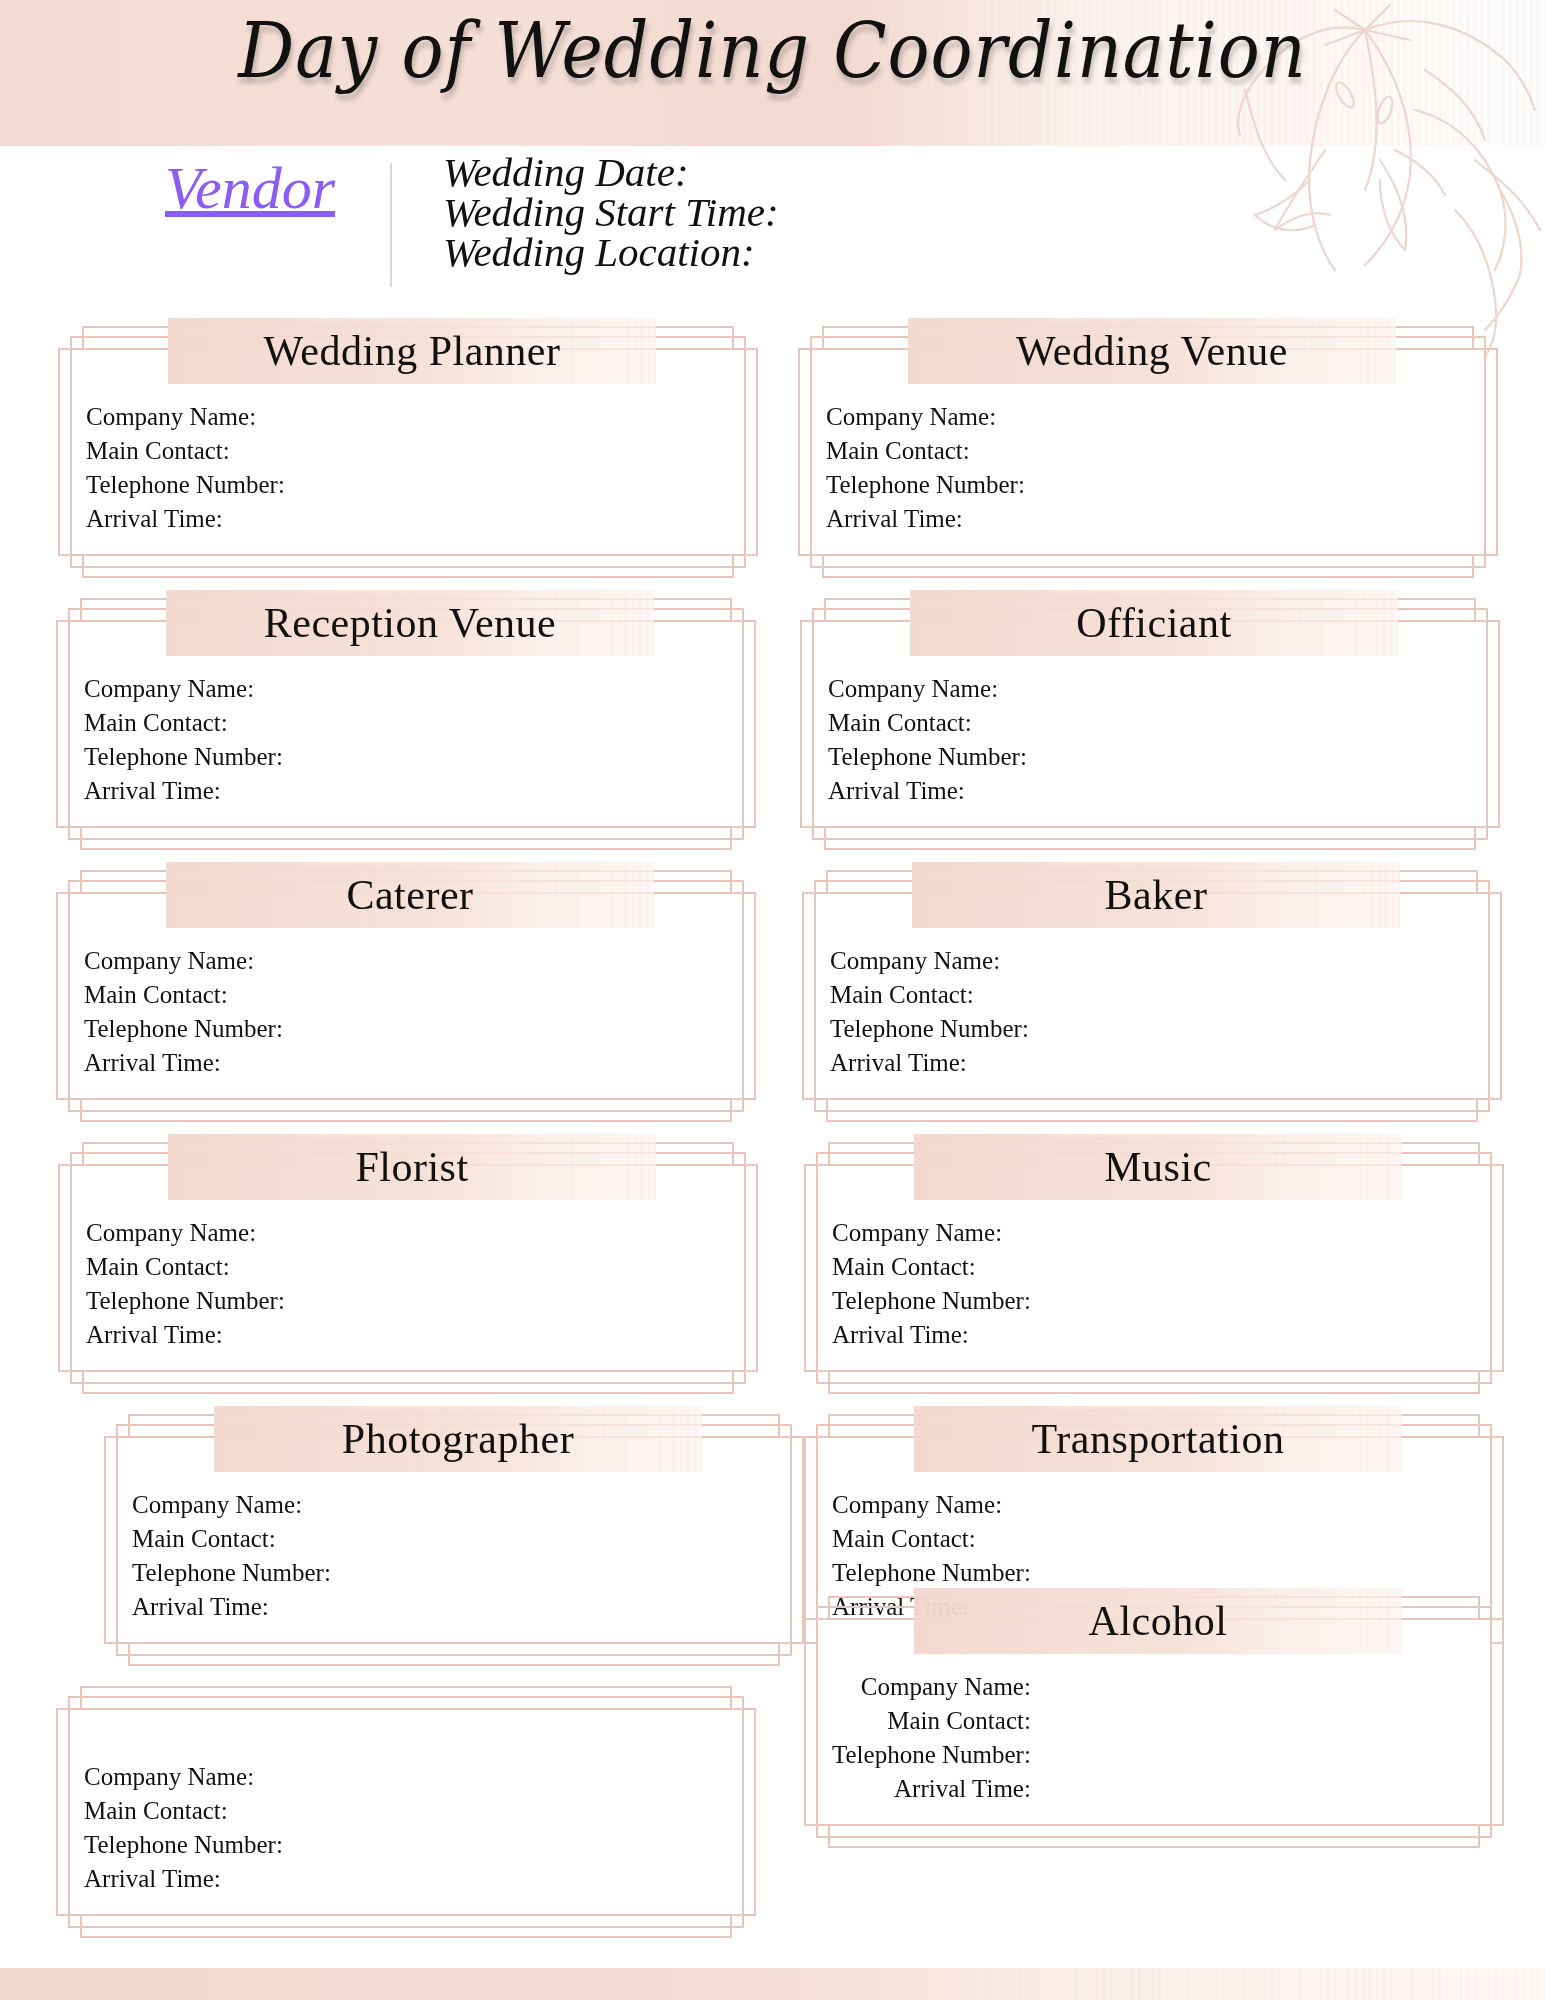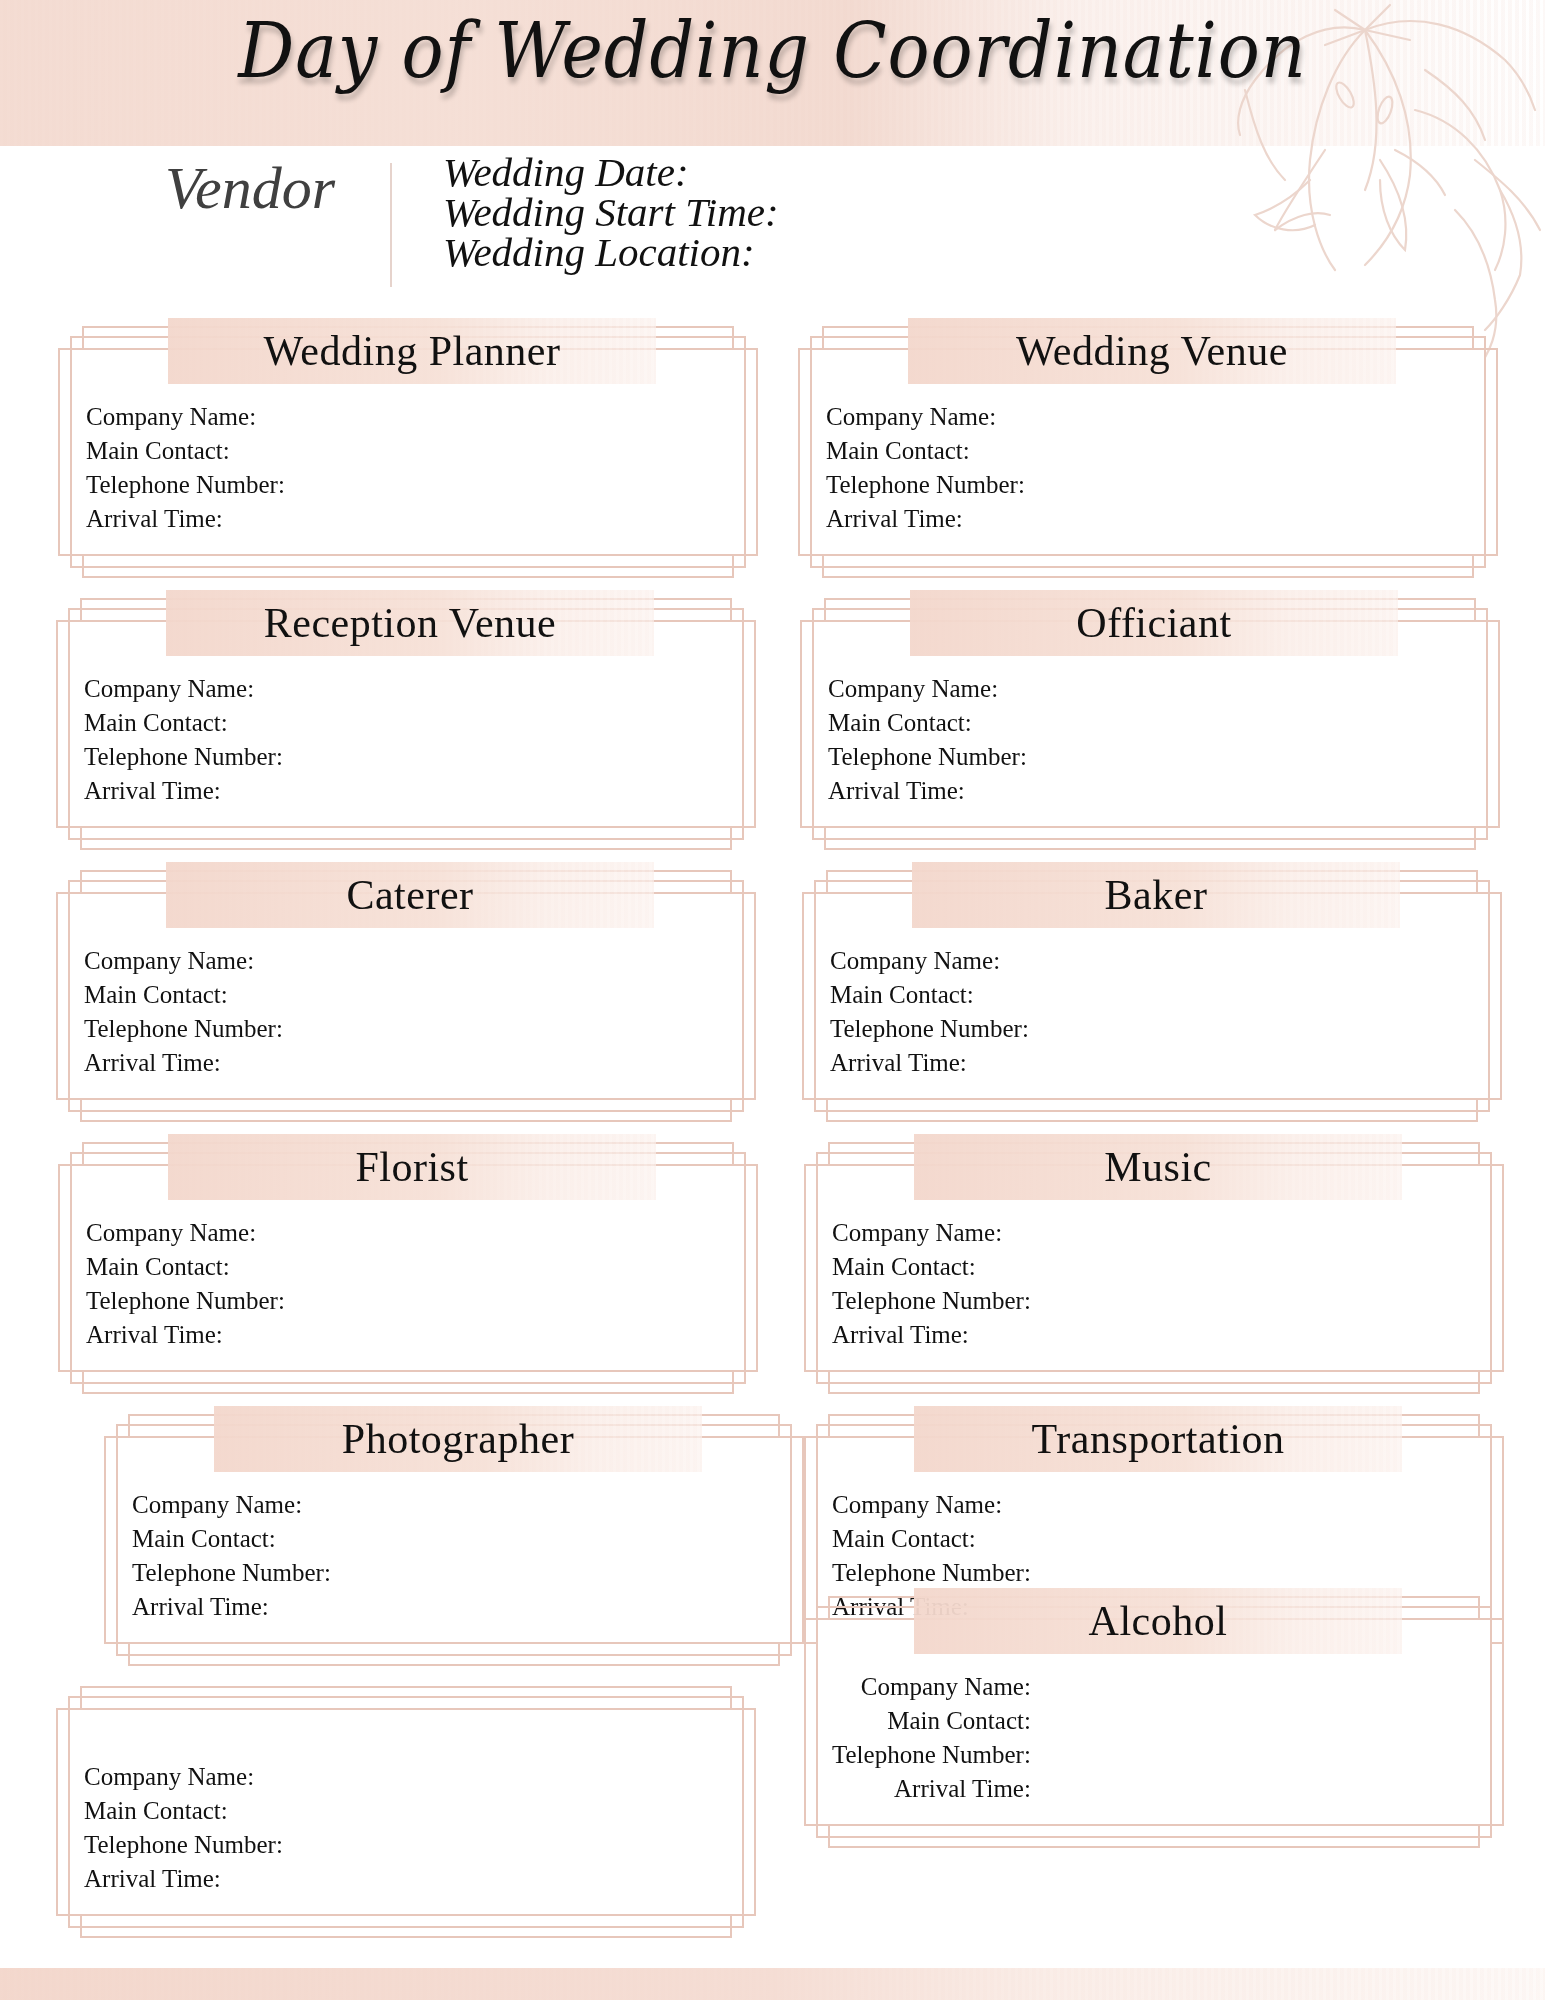--- a/index.html
+++ b/index.html
@@ -27,21 +27,22 @@
     position: absolute; left: 0; top: 6px; width: 1545px; text-align: center;
     font-family: "DejaVu Serif", "Liberation Serif", serif; font-style: italic;
     font-size: 76px; letter-spacing: 1px; color: #111;
     text-shadow: 2px 6px 6px rgba(0,0,0,0.22);
     transform: scaleX(0.92);
   }
 
   .vendor-list-title {
     position: absolute; left: 120px; top: 162px; width: 260px; text-align: center;
     font-family: "Liberation Serif", serif; font-style: italic; font-size: 60px; line-height: 52px;
-    color: #404040;
+    color: #8b5cf6;
+    text-decoration: underline;
   }
   .header-divider {
     position: absolute; left: 390px; top: 163px; width: 2px; height: 124px; background: #e6d3cc;
   }
   .wedding-info {
     position: absolute; left: 443px; top: 152px;
     font-family: "Liberation Serif", serif; font-style: italic; font-size: 41px; line-height: 40px; color: #111;
   }
 
   .card {

